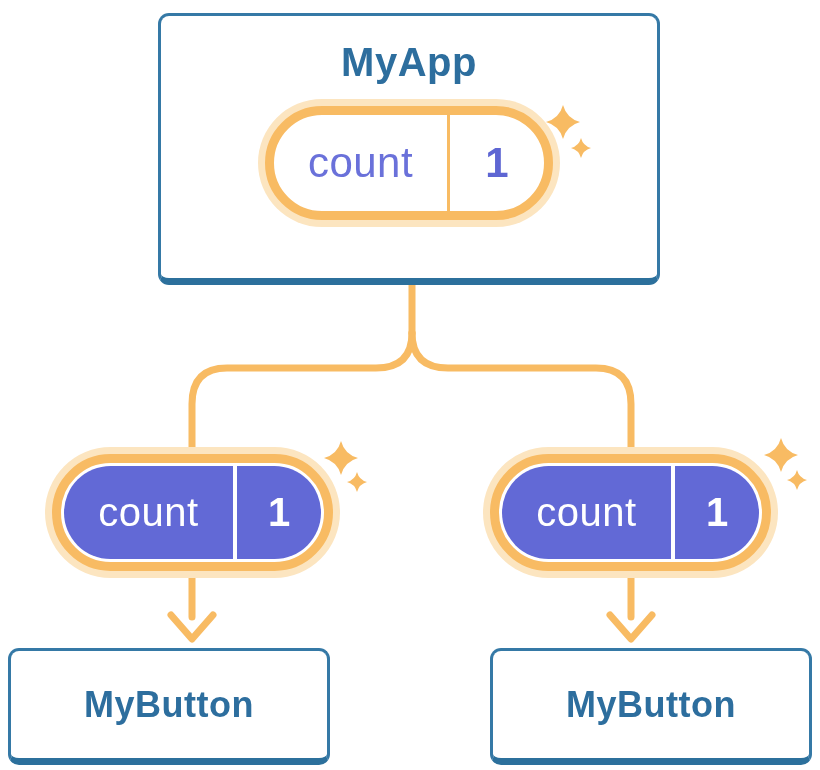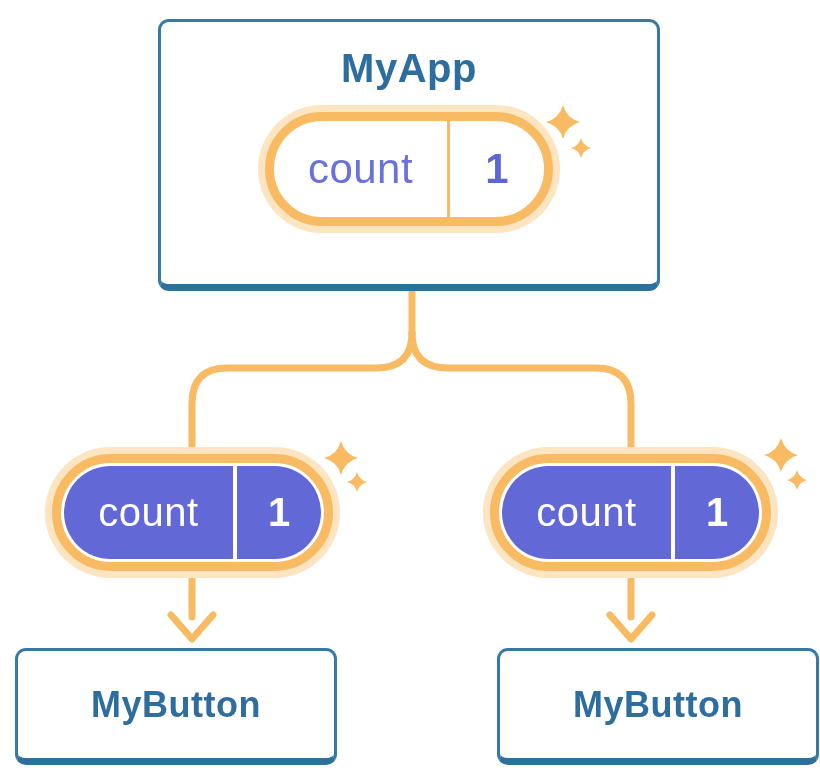--- a/index.html
+++ b/index.html
@@ -11,28 +11,28 @@
   svg.layer { position:absolute; left:0; top:0; pointer-events:none; }
   .layer-connectors { z-index:1; }
   .layer-sparkles { z-index:3; }
 
   
   .card {
     position:absolute; box-sizing:border-box; background:#ffffff;
     border:3px solid #3579A6; border-bottom:7px solid #2C709C;
     border-radius:11px; z-index:2;
   }
-  .app-card { left:158px; top:13px; width:502px; height:272px; text-align:center;margin-top:6px; }
+  .app-card { left:158px; top:13px; width:502px; height:272px; text-align:center; }
   .card-title {
     margin-top:22px; font-size:40px; font-weight:bold; color:#2D6E9E;
     line-height:48px; letter-spacing:0.5px;
   }
   .button-card {
     display:flex; align-items:center; justify-content:center;
-    width:322px; height:117px; top:648px;margin-left:7px;
+    width:322px; height:117px; top:648px;
   }
   .button-card.left  { left:8px; }
   .button-card.right { left:490px; }
   .button-title { font-size:36px; font-weight:bold; color:#2D6E9E; letter-spacing:0.5px; }
 
   
   .pill-top {
     position:relative; box-sizing:border-box; margin:20px auto 0;
     width:288px; height:114px; background:#ffffff;
     border:9px solid #F8BB63; border-radius:999px;

